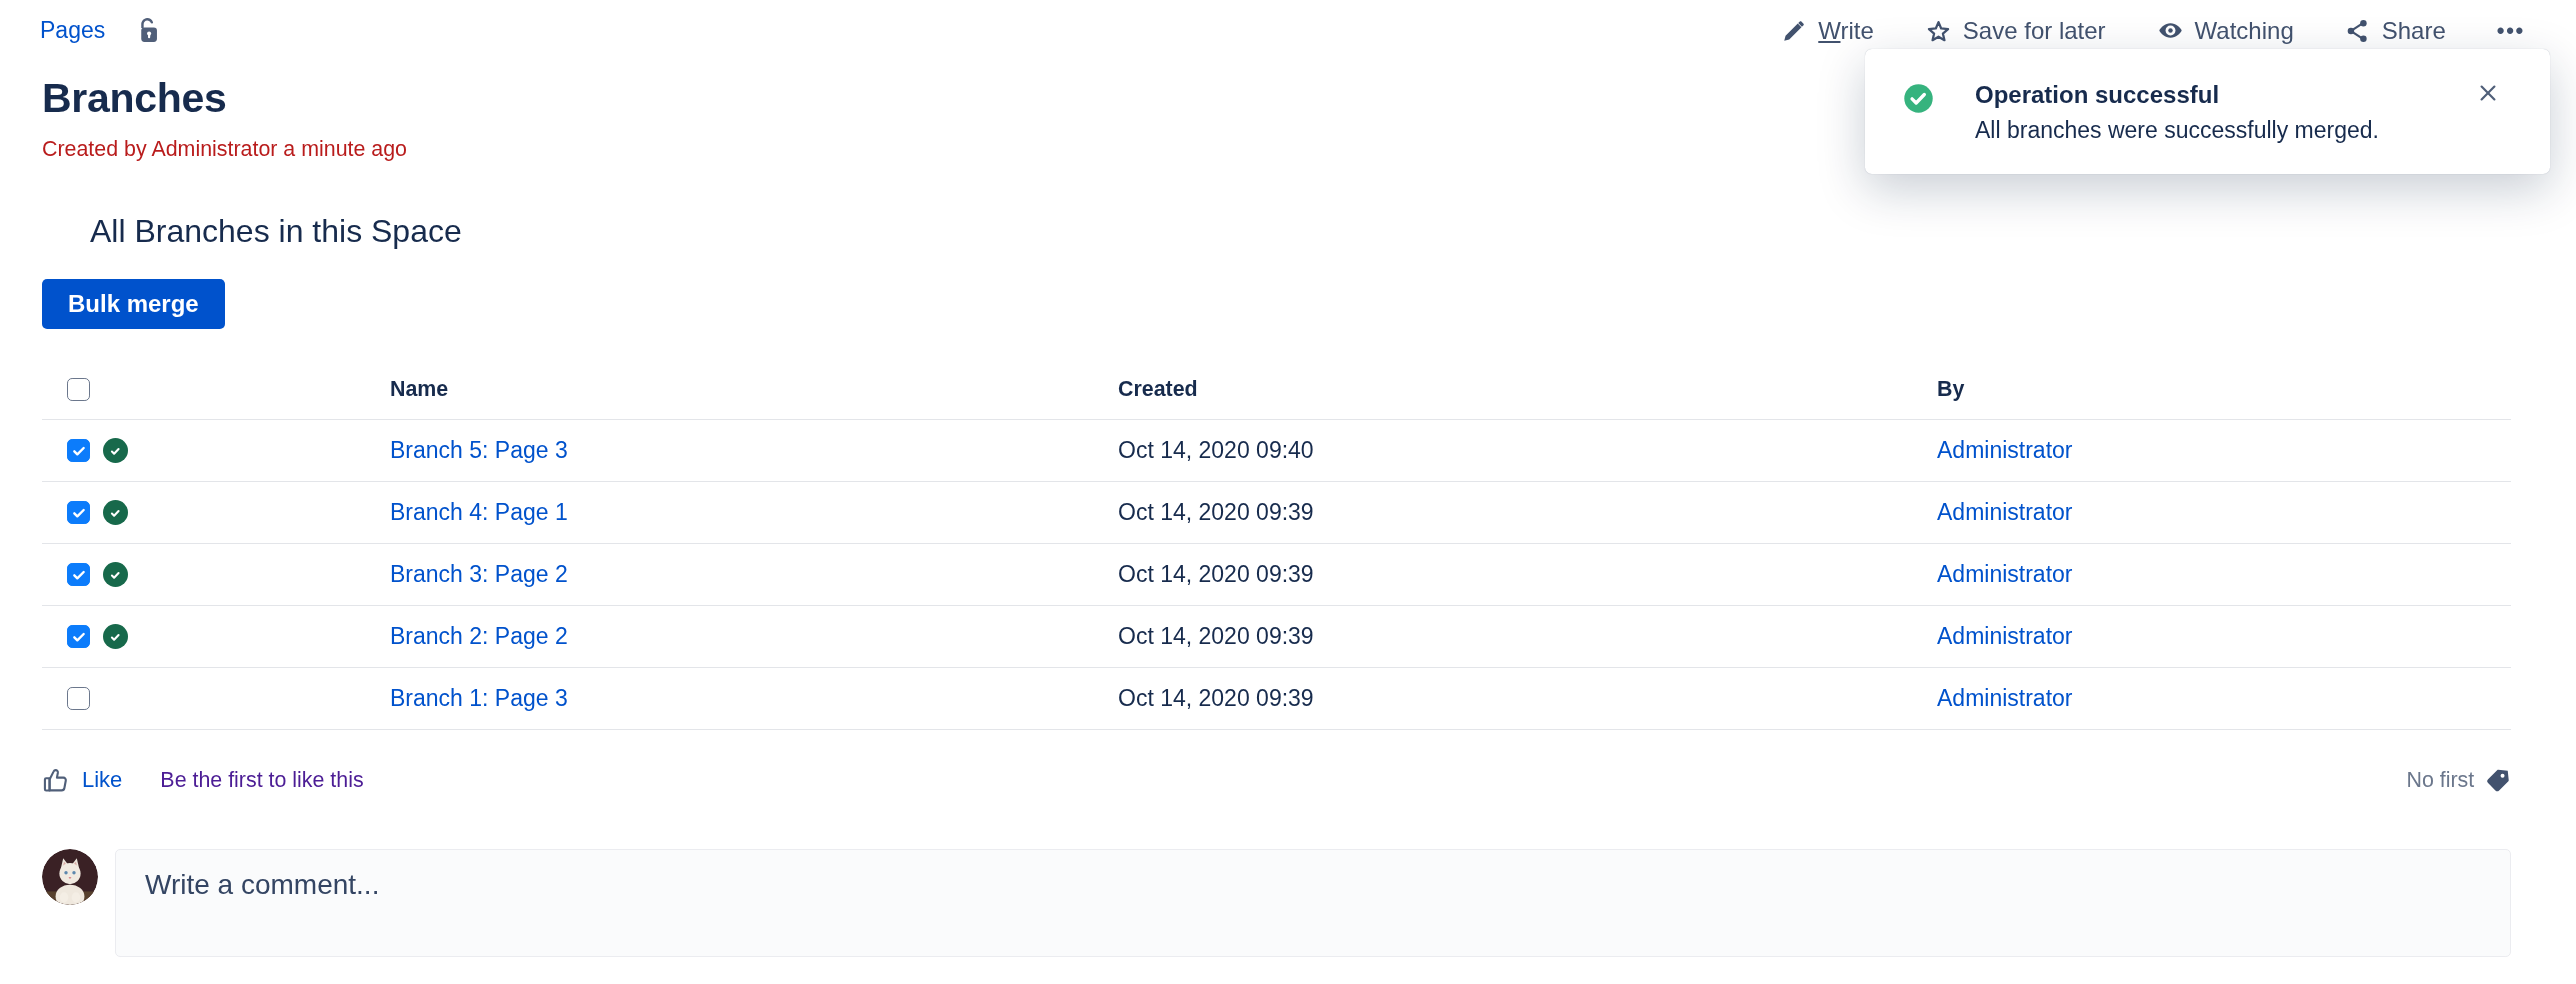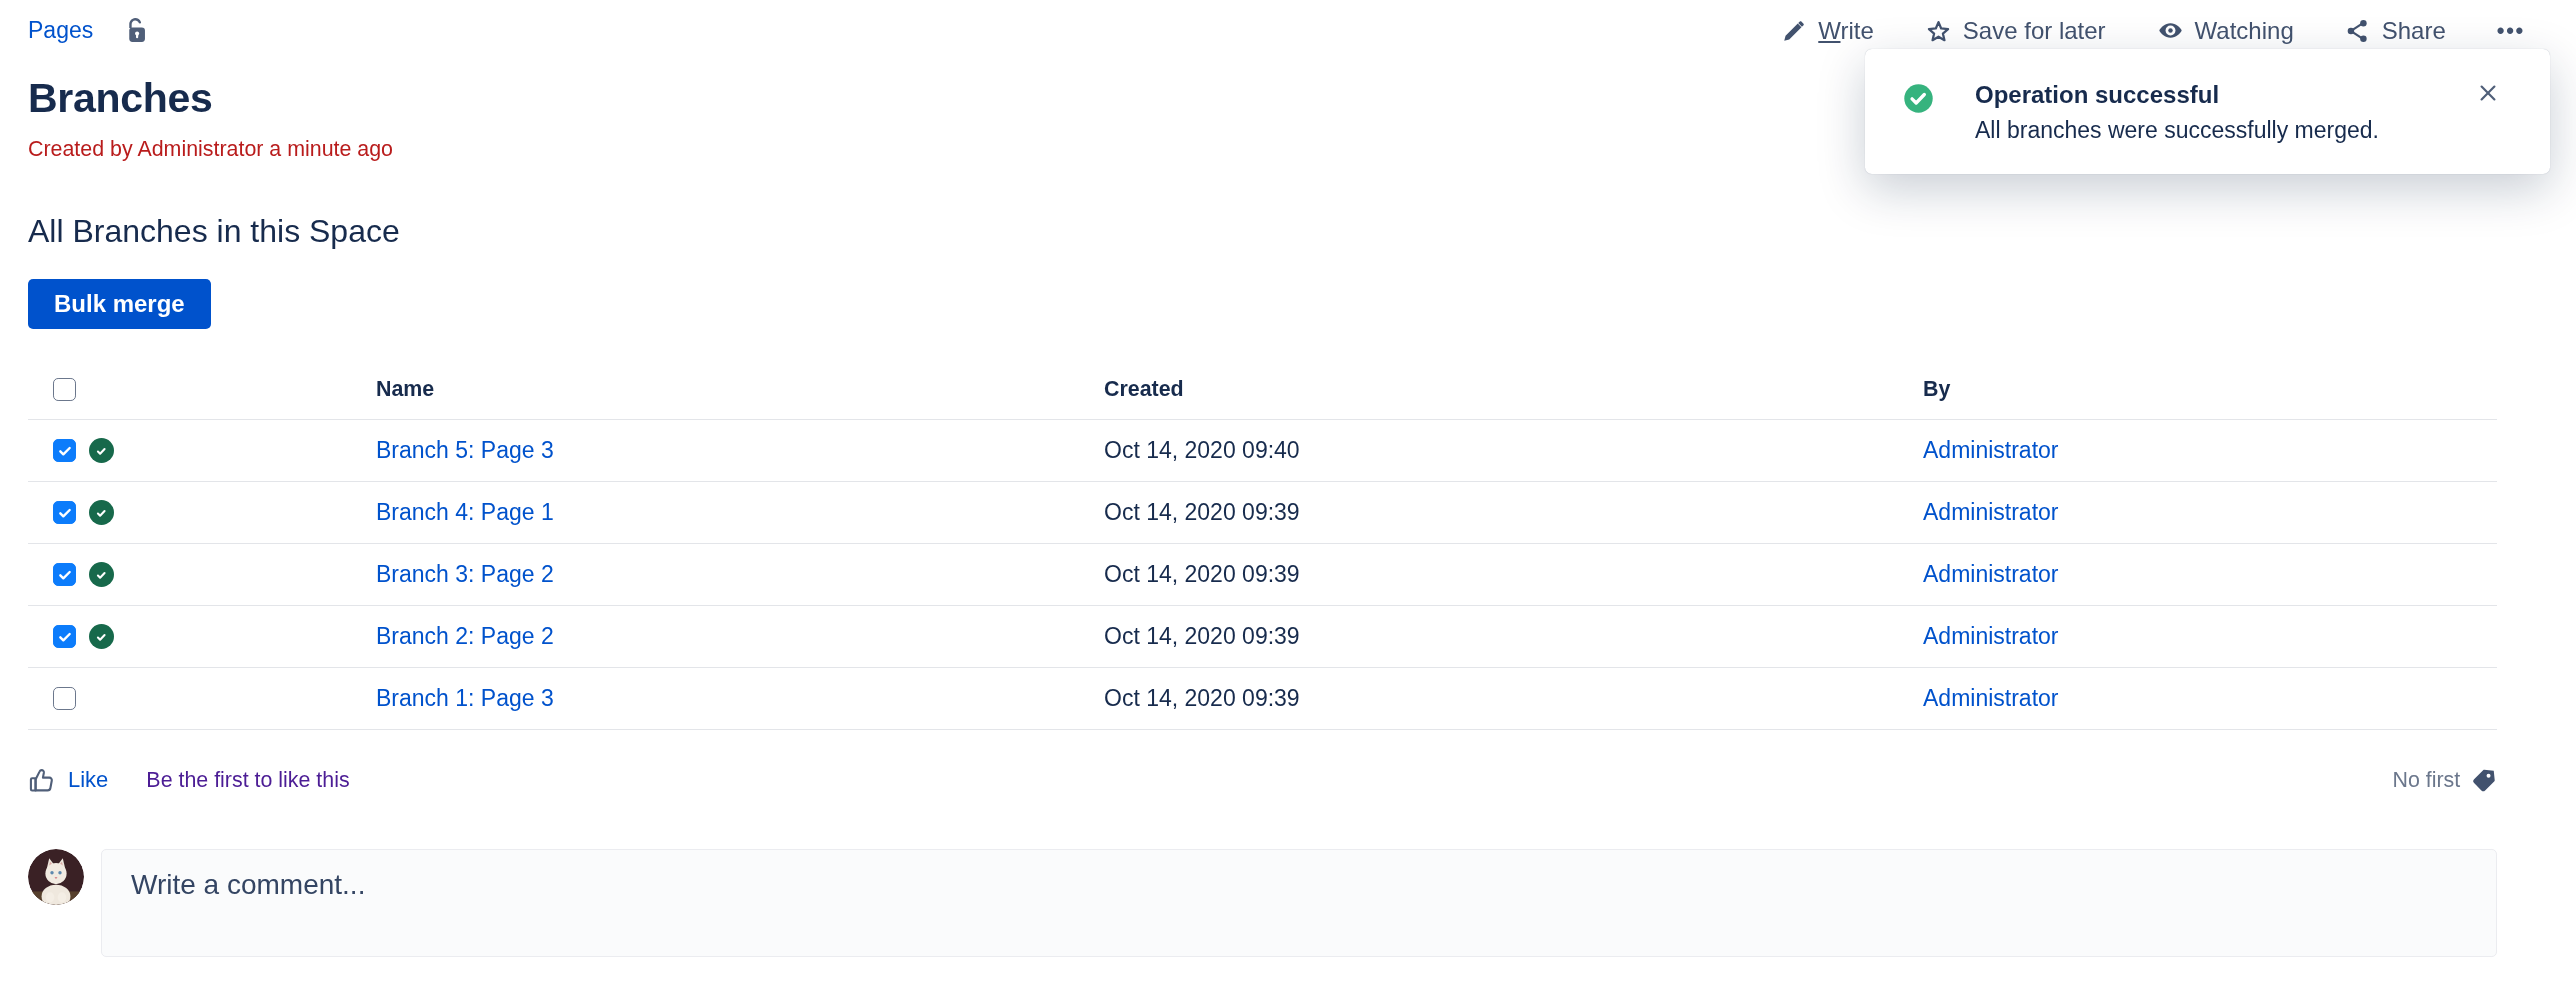--- a/index.html
+++ b/index.html
@@ -1,22 +1,22 @@
 <!DOCTYPE html>
 <html style="font-size:13.7px"><head>
 <meta charset="utf-8">
 <style>
   * { margin:0; padding:0; box-sizing:border-box; }
   html,body { width:2576px; height:985px; background:#fff; overflow:hidden; }
   body { font-family:"Liberation Sans","DejaVu Sans",sans-serif; color:#172B4D; position:relative; }
 
-  .content { padding-left:28px; padding-right:79px; }
-
-  
-  .topbar { display:flex; justify-content:space-between; align-items:center; padding:17px 51px 0 28px; height:44px;gap:12px; }
+  .content { padding-left:42px; padding-right:79px; }
+
+  
+  .topbar { display:flex; justify-content:space-between; align-items:center; padding:17px 51px 0 40px; height:44px;gap:12px; }
   .breadcrumb { display:flex; align-items:center; gap:29px; }
   .breadcrumb a { font-size:23px; color:#0052CC; text-decoration:none; cursor:pointer; }
   .icon { display:inline-flex; align-items:center; justify-content:center; }
   .actions { display:flex; align-items:center; gap:51px; }
   .action-btn { display:flex; align-items:center; gap:11px; font-size:24px; color:#42526E; cursor:pointer; background:none; border:none; font-family:inherit; }
   .action-btn .label::first-letter { }
   .edit-underline::first-letter { text-decoration:underline; }
   .more-btn { font-size:22px; letter-spacing:1.7px; color:#42526E; background:none; border:none; cursor:pointer; font-weight:bold; }
 
   
@@ -24,21 +24,21 @@
            box-shadow:0 0 0.9px rgba(9,30,66,.31), 0 15.4px 48px rgba(9,30,66,.22); display:flex; align-items:flex-start; padding:31px 51px 0 38px; z-index:5; }
   .toast-icon { flex:0 0 auto; margin-right:41px; margin-top:3.4px; }
   .toast-text { flex:1 1 auto; }
   .toast-title { font-size:24px; font-weight:bold; color:#172B4D; line-height:29px; }
   .toast-msg { font-size:23px; color:#172B4D; line-height:29px; margin-top:6.8px; }
   .toast-close { background:none; border:none; cursor:pointer; margin-top:1.7px; }
 
   
   h1.page-title { font-size:41px; font-weight:bold; color:#172B4D; margin-top:31px; letter-spacing:-0.3px; }
   .byline { font-size:21.4px; color:#b91c1c; margin-top:15.4px; }
-  h2.section-heading { font-size:32px; font-weight:500; color:#172B4D; margin-top:51px; }
+  h2.section-heading { font-size:32px; font-weight:500; color:#172B4D; margin-top:51px;margin-left:48px; }
 
   .bulk-merge { margin-top:29px; height:50px; padding:0 26px; background:#0052CC; color:#fff;
                 font-size:24px; font-weight:bold; font-family:inherit; border:none; border-radius:5.1px; cursor:pointer; display:inline-flex; align-items:center; }
 
   
   table.branches { margin-top:48px; width:2469px; border-collapse:collapse; table-layout:fixed; }
   col.c-sel { width:348px; } col.c-name { width:728px; } col.c-created { width:819px; } col.c-by { width:574px; }
   th { text-align:left; font-size:21.4px; font-weight:bold; color:#172B4D; padding:0 0 17px 0; border-bottom:1.7px solid #E3E5E9; }
   td { height:62px; border-bottom:1.7px solid #E3E5E9; font-size:23px; vertical-align:middle; padding:0; }
   .sel-wrap { display:flex; align-items:center; gap:13px; padding-left:25px; }

